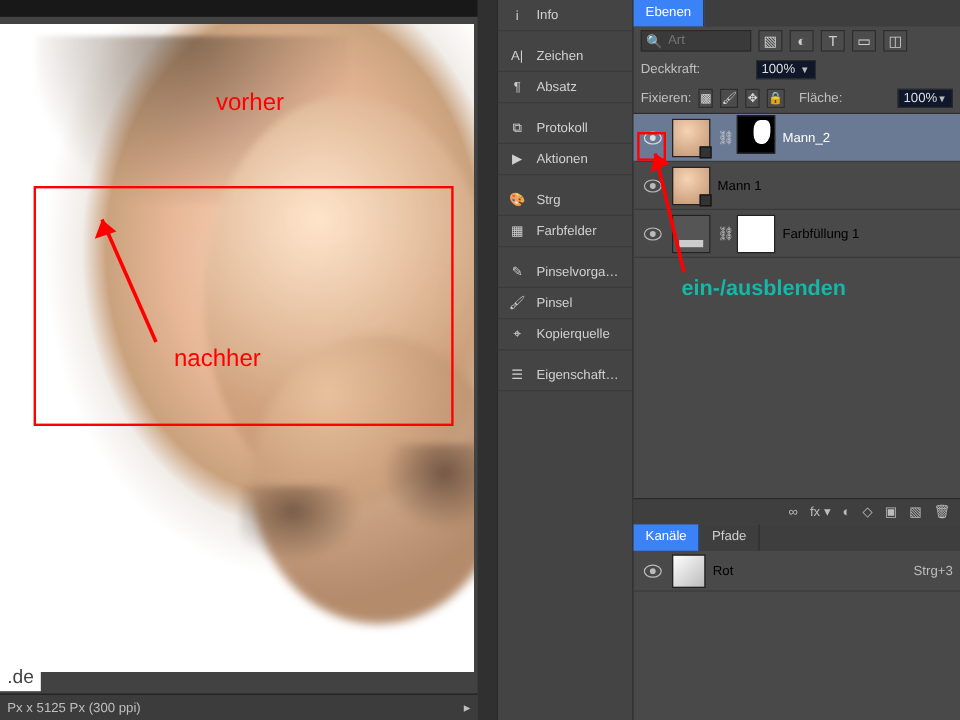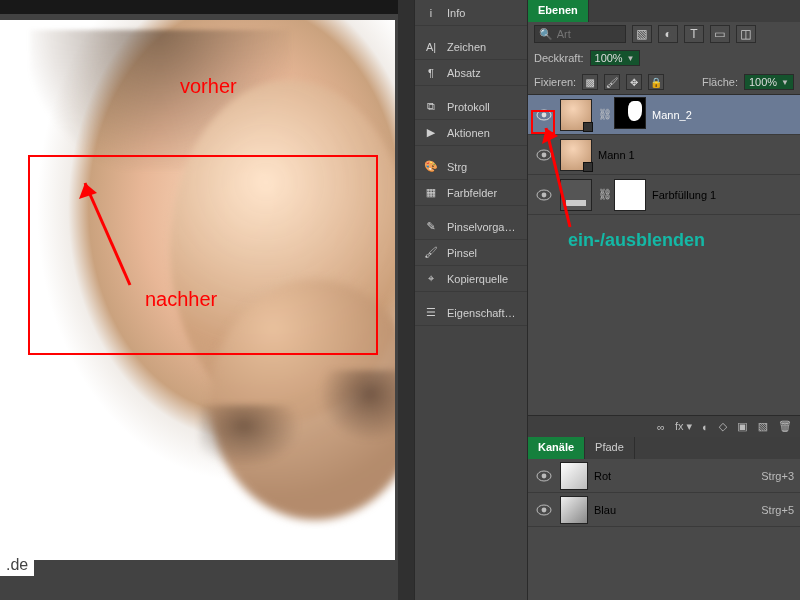--- a/index.html
+++ b/index.html
@@ -44,28 +44,28 @@
   
   #mid { position:absolute; left:414px; top:0; width:114px; height:600px; background:#444; border-left:1px solid #2a2a2a; border-right:1px solid #2a2a2a;}
   .mid-row { height:26px; display:flex; align-items:center; gap:8px; padding:0 8px; font-size:11px; color:#d0d0d0; border-bottom:1px solid #3a3a3a; cursor:default; }
   .mid-row .ico { width:16px; height:16px; display:inline-flex; align-items:center; justify-content:center; color:#cfcfcf; }
   .mid-spacer { height:8px; }
 
   
   #right { position:absolute; left:528px; top:0; width:272px; height:600px; background:#494949; }
   .tabbar { height:22px; background:#3e3e3e; display:flex; }
   .tab { padding:4px 10px; font-size:11px; color:#cfcfcf; border-right:1px solid #2d2d2d; }
-  .tab.active { background:#15803d; color:#fff;font-weight:bold; }
+  .tab.active { background:#3b82f6; color:#fff; }
 
   .row { display:flex; align-items:center; height:24px; padding:0 6px; font-size:11px; color:#d5d5d5; gap:6px; }
   .search { background:#3a3a3a; border:1px solid #2a2a2a; height:18px; display:flex; align-items:center; padding:0 4px; gap:4px; width:92px;}
   .search input { background:transparent; border:none; color:#ddd; width:60px; font-size:11px; outline:none;}
   .iconbtn { width:20px; height:18px; border:1px solid #2d2d2d; background:#4c4c4c; color:#cfcfcf; display:inline-flex; align-items:center; justify-content:center; font-size:12px; }
   select.blend { background:#3a3a3a; color:#ddd; border:1px solid #2a2a2a; height:20px; font-size:11px; width:126px;}
-  .pct { background:#14532d; border:1px solid #2a2a2a; width:50px; height:16px; color:#ddd; font-size:11px; padding:0 4px; display:inline-flex; align-items:center; justify-content:space-between;}
+  .pct { background:#0f172a; border:1px solid #2a2a2a; width:50px; height:16px; color:#ddd; font-size:11px; padding:0 4px; display:inline-flex; align-items:center; justify-content:space-between;margin-left:40px;}
   .pct .tri { font-size:8px; color:#bbb; }
   .lbl { color:#c0c0c0; }
   .lock { width:16px; height:16px; border:1px solid #2d2d2d; background:#4c4c4c; display:inline-flex; align-items:center; justify-content:center; font-size:10px;}
 
   .layers { border-top:1px solid #2d2d2d; }
   .layer { display:flex; align-items:center; height:40px; padding:0 6px; gap:6px; border-bottom:1px solid #3a3a3a;}
   .layer.sel { background:#6a7a95; color:#fff; }
   .eye { width:20px; height:20px; color:#cfcfcf; display:flex; align-items:center; justify-content:center; cursor:pointer;}
   .thumb { width:32px; height:32px; background:#ddd; border:1px solid #222; position:relative;}
   .thumb.skin { background: radial-gradient(circle at 40% 30%, #f6d3b5, #caa07c 80%); }
@@ -114,20 +114,24 @@
     <div id="rect"></div>
     <div class="anno" style="left:145px; top:268px;">nachher</div>
     <div id="arrow">
       <svg width="70" height="115">
           <line x1="55" y1="110" x2="10" y2="8" stroke="#ff0000" stroke-width="3"></line>
           <polygon points="10,8 22,18 4,24" fill="#ff0000"></polygon>
         </svg>
     </div>
   </div>
   <div id="wm">.de</div>
+  <div id="status">
+    <span>Px x 5125 Px (300 ppi)</span>
+    <span class="chev">▸</span>
+  </div>
 </div>
 
 <div id="mid">
   <div class="mid-row">
       <span class="ico">ℹ</span>
       <span>Info</span>
     </div>
   <div class="mid-spacer"></div>
   <div class="mid-row">
       <span class="ico">A|</span>
@@ -277,31 +281,20 @@
       <span class="eye">
           <svg viewBox="0 0 16 12">
             <ellipse cx="8" cy="6" rx="7" ry="5" fill="none" stroke="#bbb" stroke-width="1"></ellipse>
             <circle cx="8" cy="6" r="2.4" fill="#bbb"></circle>
           </svg>
         </span>
       <span class="thumb" style="background:linear-gradient(135deg,#fff,#bbb);"></span>
       <span class="lyname">Rot</span>
       <span class="kb">Strg+3</span>
     </div>
-    <div class="layer">
-      <span class="eye">
-          <svg viewBox="0 0 16 12">
-            <ellipse cx="8" cy="6" rx="7" ry="5" fill="none" stroke="#bbb" stroke-width="1"></ellipse>
-            <circle cx="8" cy="6" r="2.4" fill="#bbb"></circle>
-          </svg>
-        </span>
-      <span class="thumb" style="background:linear-gradient(135deg,#eee,#888);"></span>
-      <span class="lyname">Blau</span>
-      <span class="kb">Strg+5</span>
-    </div>
   </div>
 </div>
 
 <div id="parrow">
   <svg width="40" height="110">
       <line x1="30" y1="105" x2="6" y2="6" stroke="#ff0000" stroke-width="3"></line>
       <polygon points="6,6 18,14 2,22" fill="#ff0000"></polygon>
     </svg>
 </div>
 <div id="ann-panel">ein-/ausblenden</div>

